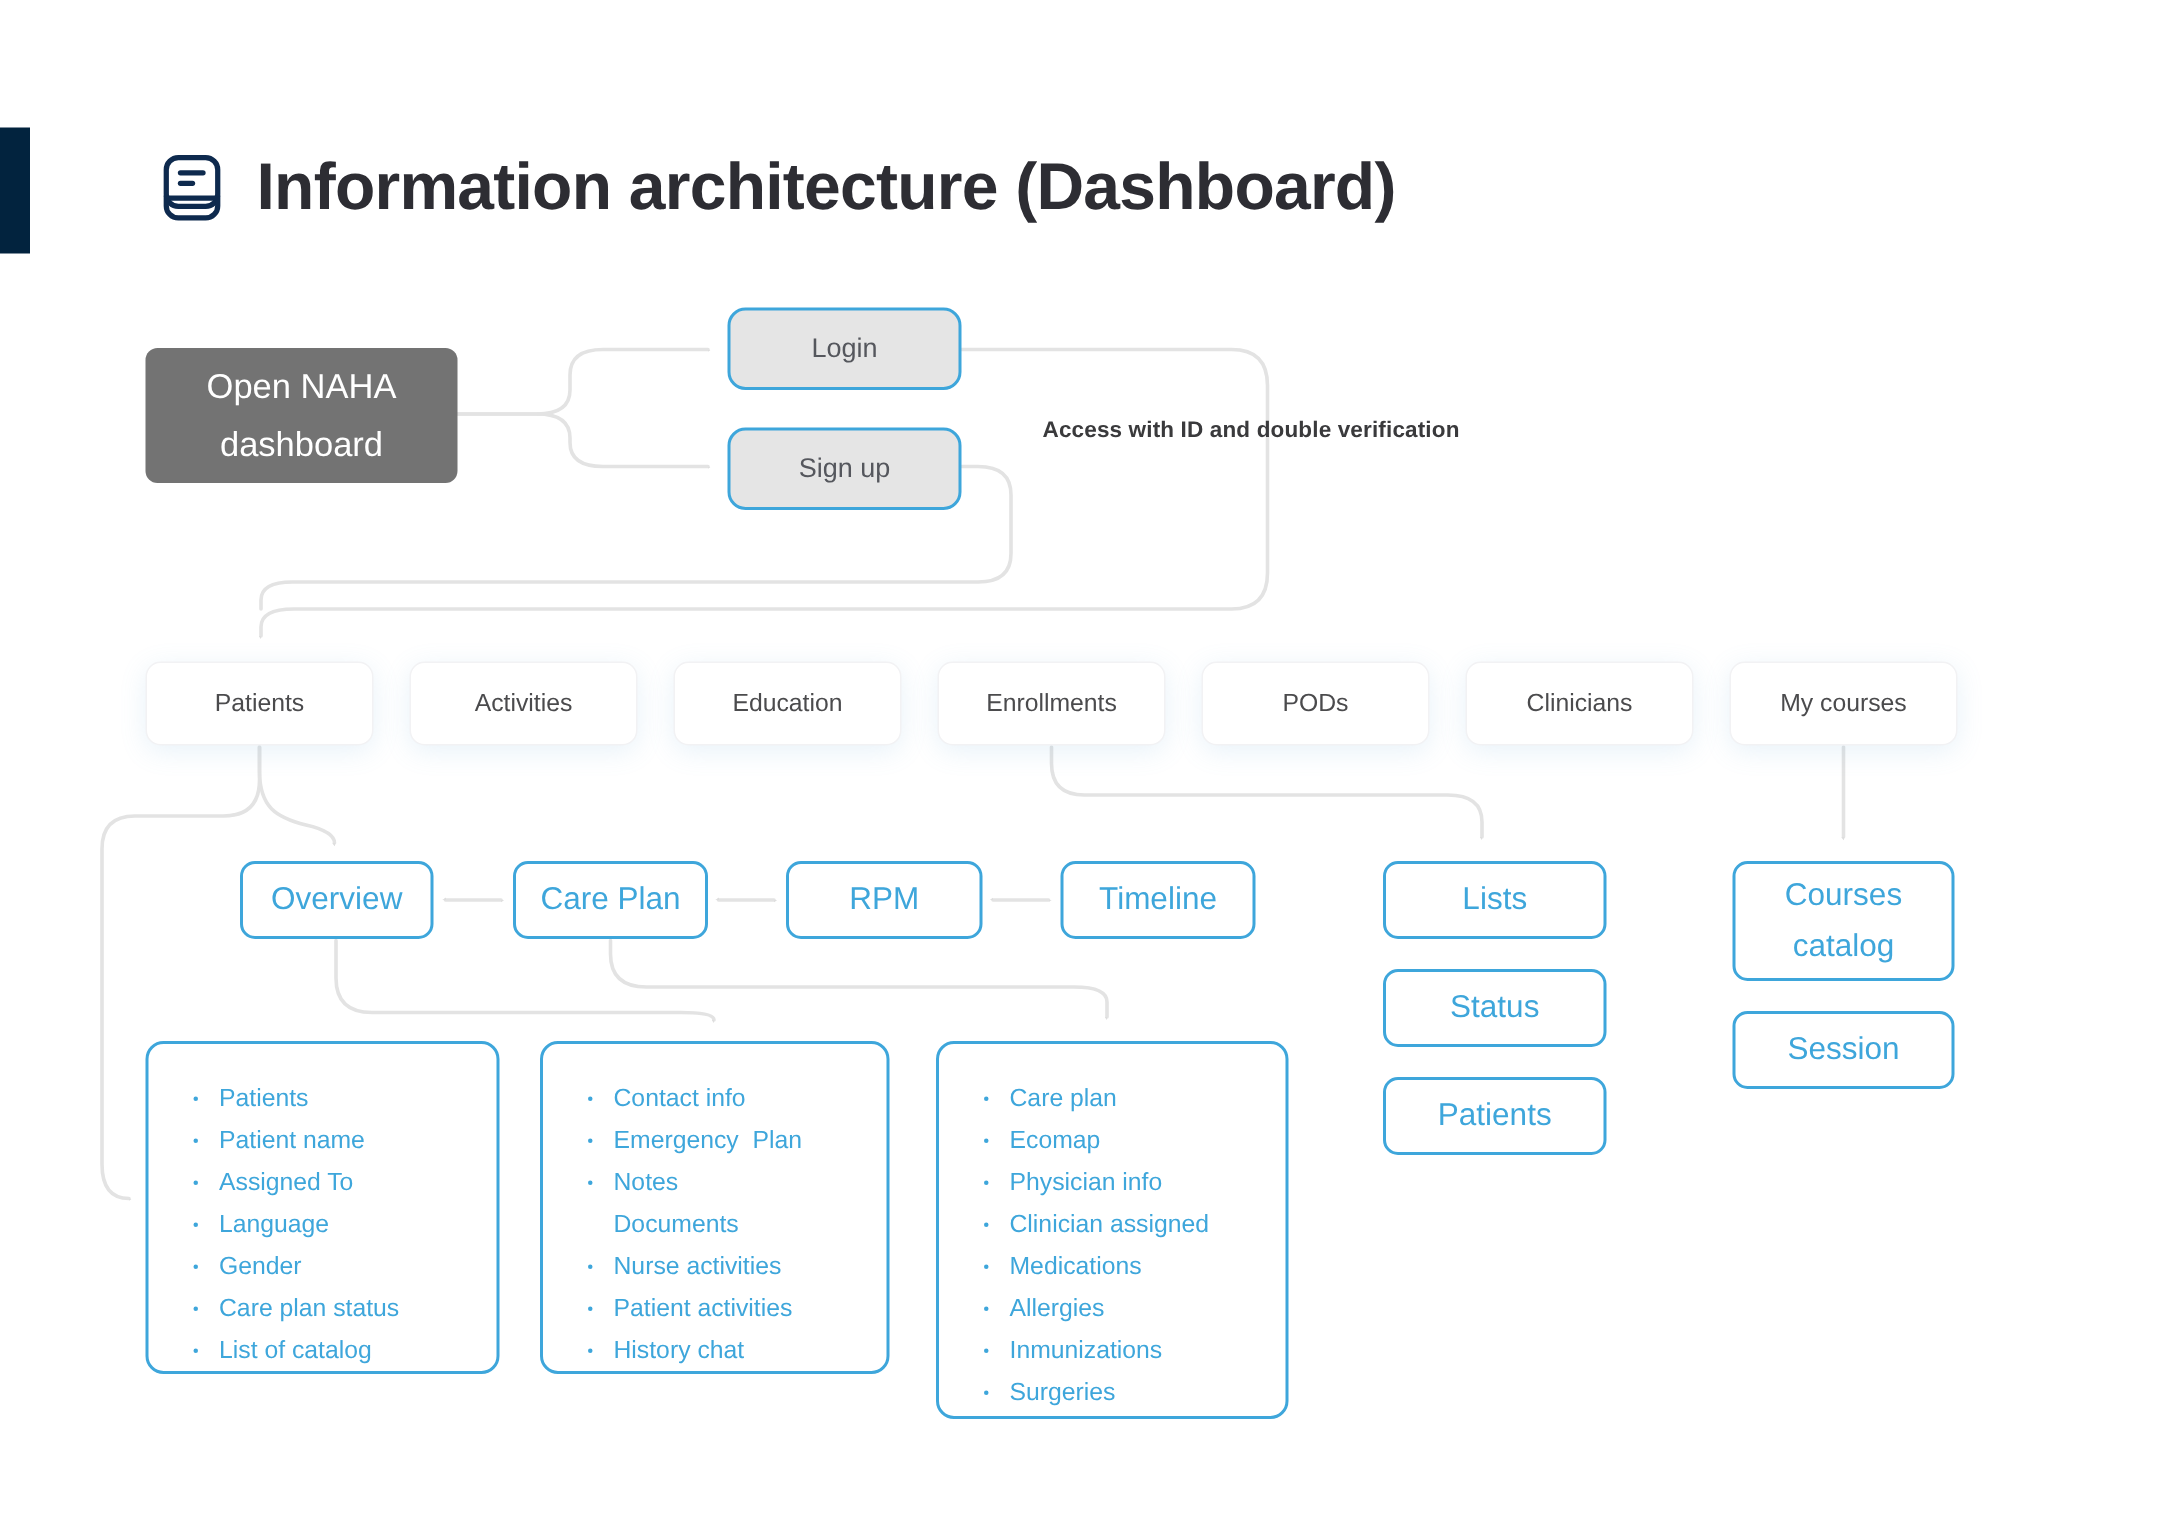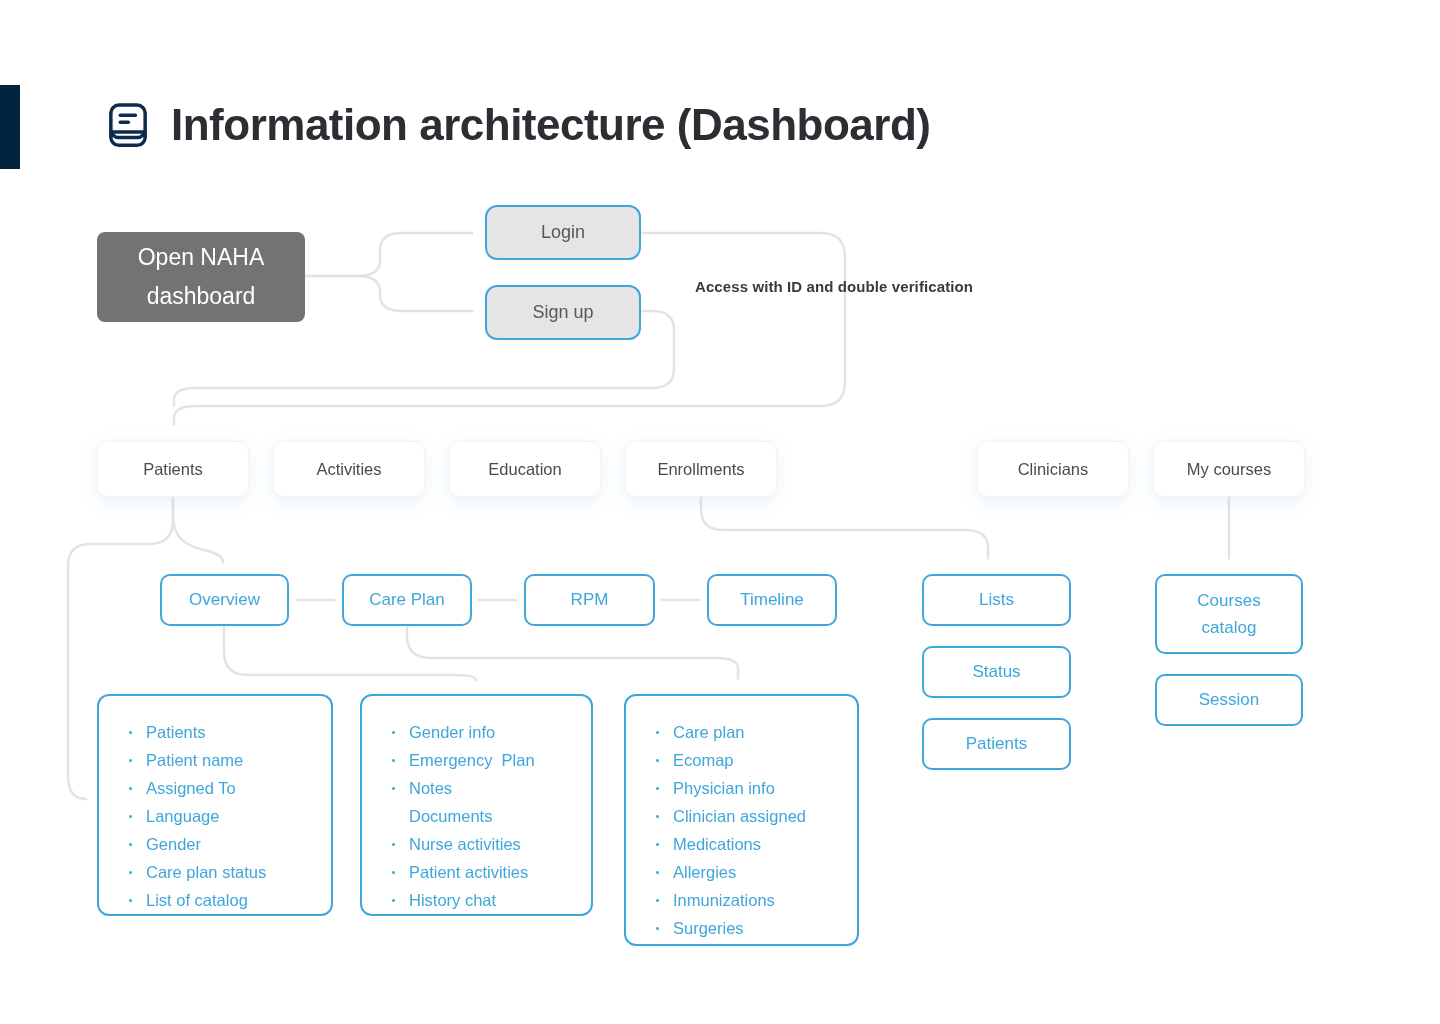--- a/index.html
+++ b/index.html
@@ -8,21 +8,21 @@
     font-family:"Liberation Sans", sans-serif;
   }
   .accent-bar{position:absolute;left:0;top:85px;width:20px;height:84px;background:#02233e;}
   .title-row{position:absolute;left:107px;top:100px;display:flex;align-items:center;gap:22px;}
   .title-row h1{margin:0;font-size:44px;font-weight:700;color:#2d2d33;letter-spacing:-0.5px;}
   .connector-layer{position:absolute;left:0;top:0;width:1440px;height:1024px;}
 
   .node{position:absolute;box-sizing:border-box;display:flex;align-items:center;justify-content:center;
         text-align:center;border-radius:10px;}
   .node.filled{background:#737373;color:#ffffff;font-size:23px;line-height:1.7;border-radius:8px;}
-  .node.outline{background:#ffffff;border:2px solid #3ea6db;color:#3ea6db;font-size:17px;border-radius:10px;line-height:1.6;}
+  .node.outline{background:#ffffff;border:2px solid #3ea6db;color:#3ea6db;font-size:21px;border-radius:10px;line-height:1.6;}
   .node.auth{background:#e5e5e5;border:2px solid #3ea6db;color:#55575d;font-size:18px;border-radius:12px;}
   .node.ghost{background:#ffffff;border:1px solid #f2f2f4;color:#4b4b4d;font-size:16.5px;border-radius:10px;
         box-shadow:0 4px 18px rgba(110,175,220,0.16);}
   .annotation{position:absolute;font-size:15px;font-weight:700;color:#3a3a3c;letter-spacing:0.1px;}
 
   .list-box{position:absolute;box-sizing:border-box;background:#ffffff;border:2px solid #3ea6db;border-radius:12px;
         padding:22px 10px 10px 30px;}
   .list-box ul{list-style:none;margin:0;padding:0;}
   .list-box li{display:flex;align-items:center;height:28px;color:#3ea6db;font-size:16.5px;}
   .dot{width:3px;height:3px;border-radius:50%;background:#3ea6db;margin-right:14px;flex:0 0 auto;}
@@ -92,20 +92,23 @@
     </div>
   <div class="node ghost" style="left:273px;top:441px;width:152px;height:56px;">
       <span>Activities</span>
     </div>
   <div class="node ghost" style="left:449px;top:441px;width:152px;height:56px;">
       <span>Education</span>
     </div>
   <div class="node ghost" style="left:625px;top:441px;width:152px;height:56px;">
       <span>Enrollments</span>
     </div>
+  <div class="node ghost" style="left:801px;top:441px;width:152px;height:56px;">
+      <span>PODs</span>
+    </div>
   <div class="node ghost" style="left:977px;top:441px;width:152px;height:56px;">
       <span>Clinicians</span>
     </div>
   <div class="node ghost" style="left:1153px;top:441px;width:152px;height:56px;">
       <span>My courses</span>
     </div>
 
   <div class="node outline" style="left:160px;top:574px;width:129px;height:52px;">
       <span>Overview</span>
     </div>
@@ -165,21 +168,21 @@
         <li>
           <span class="dot"></span>
           <span class="li-text">List of catalog</span>
         </li>
       </ul>
   </div>
   <div class="list-box" style="left:360px;top:694px;width:233px;height:222px;">
     <ul>
         <li>
           <span class="dot"></span>
-          <span class="li-text">Gender info</span>
+          <span class="li-text">Contact info</span>
         </li>
         <li>
           <span class="dot"></span>
           <span class="li-text">Emergency  Plan</span>
         </li>
         <li>
           <span class="dot"></span>
           <span class="li-text">Notes</span>
         </li>
         <li>

